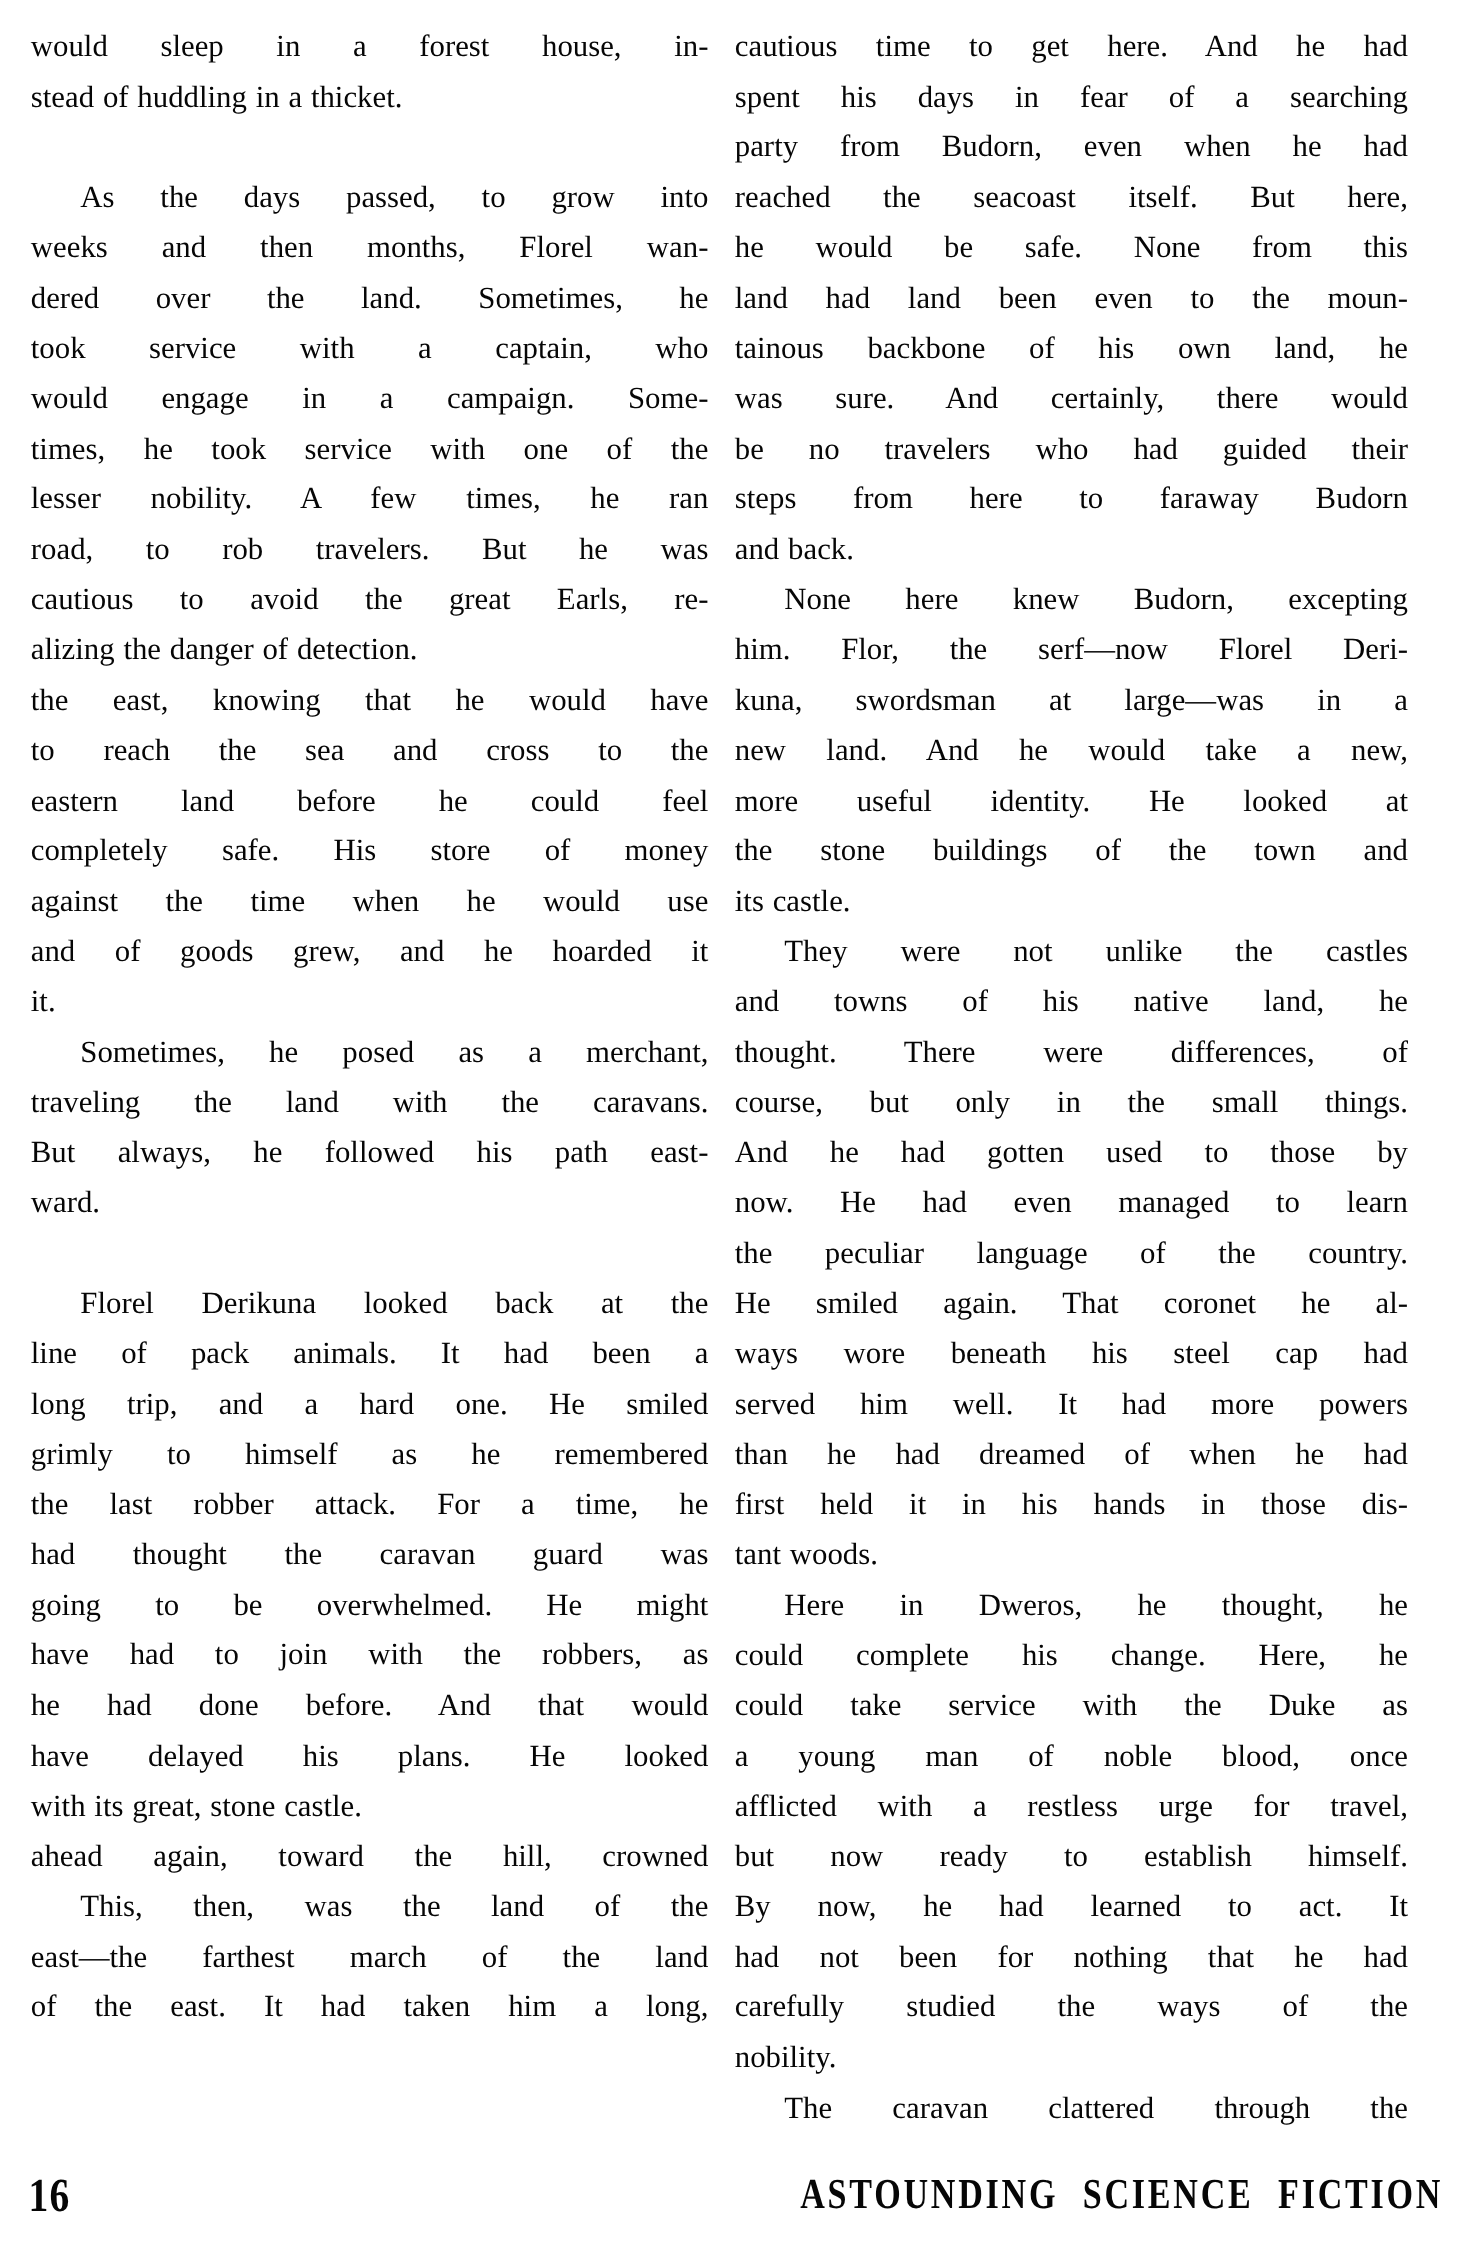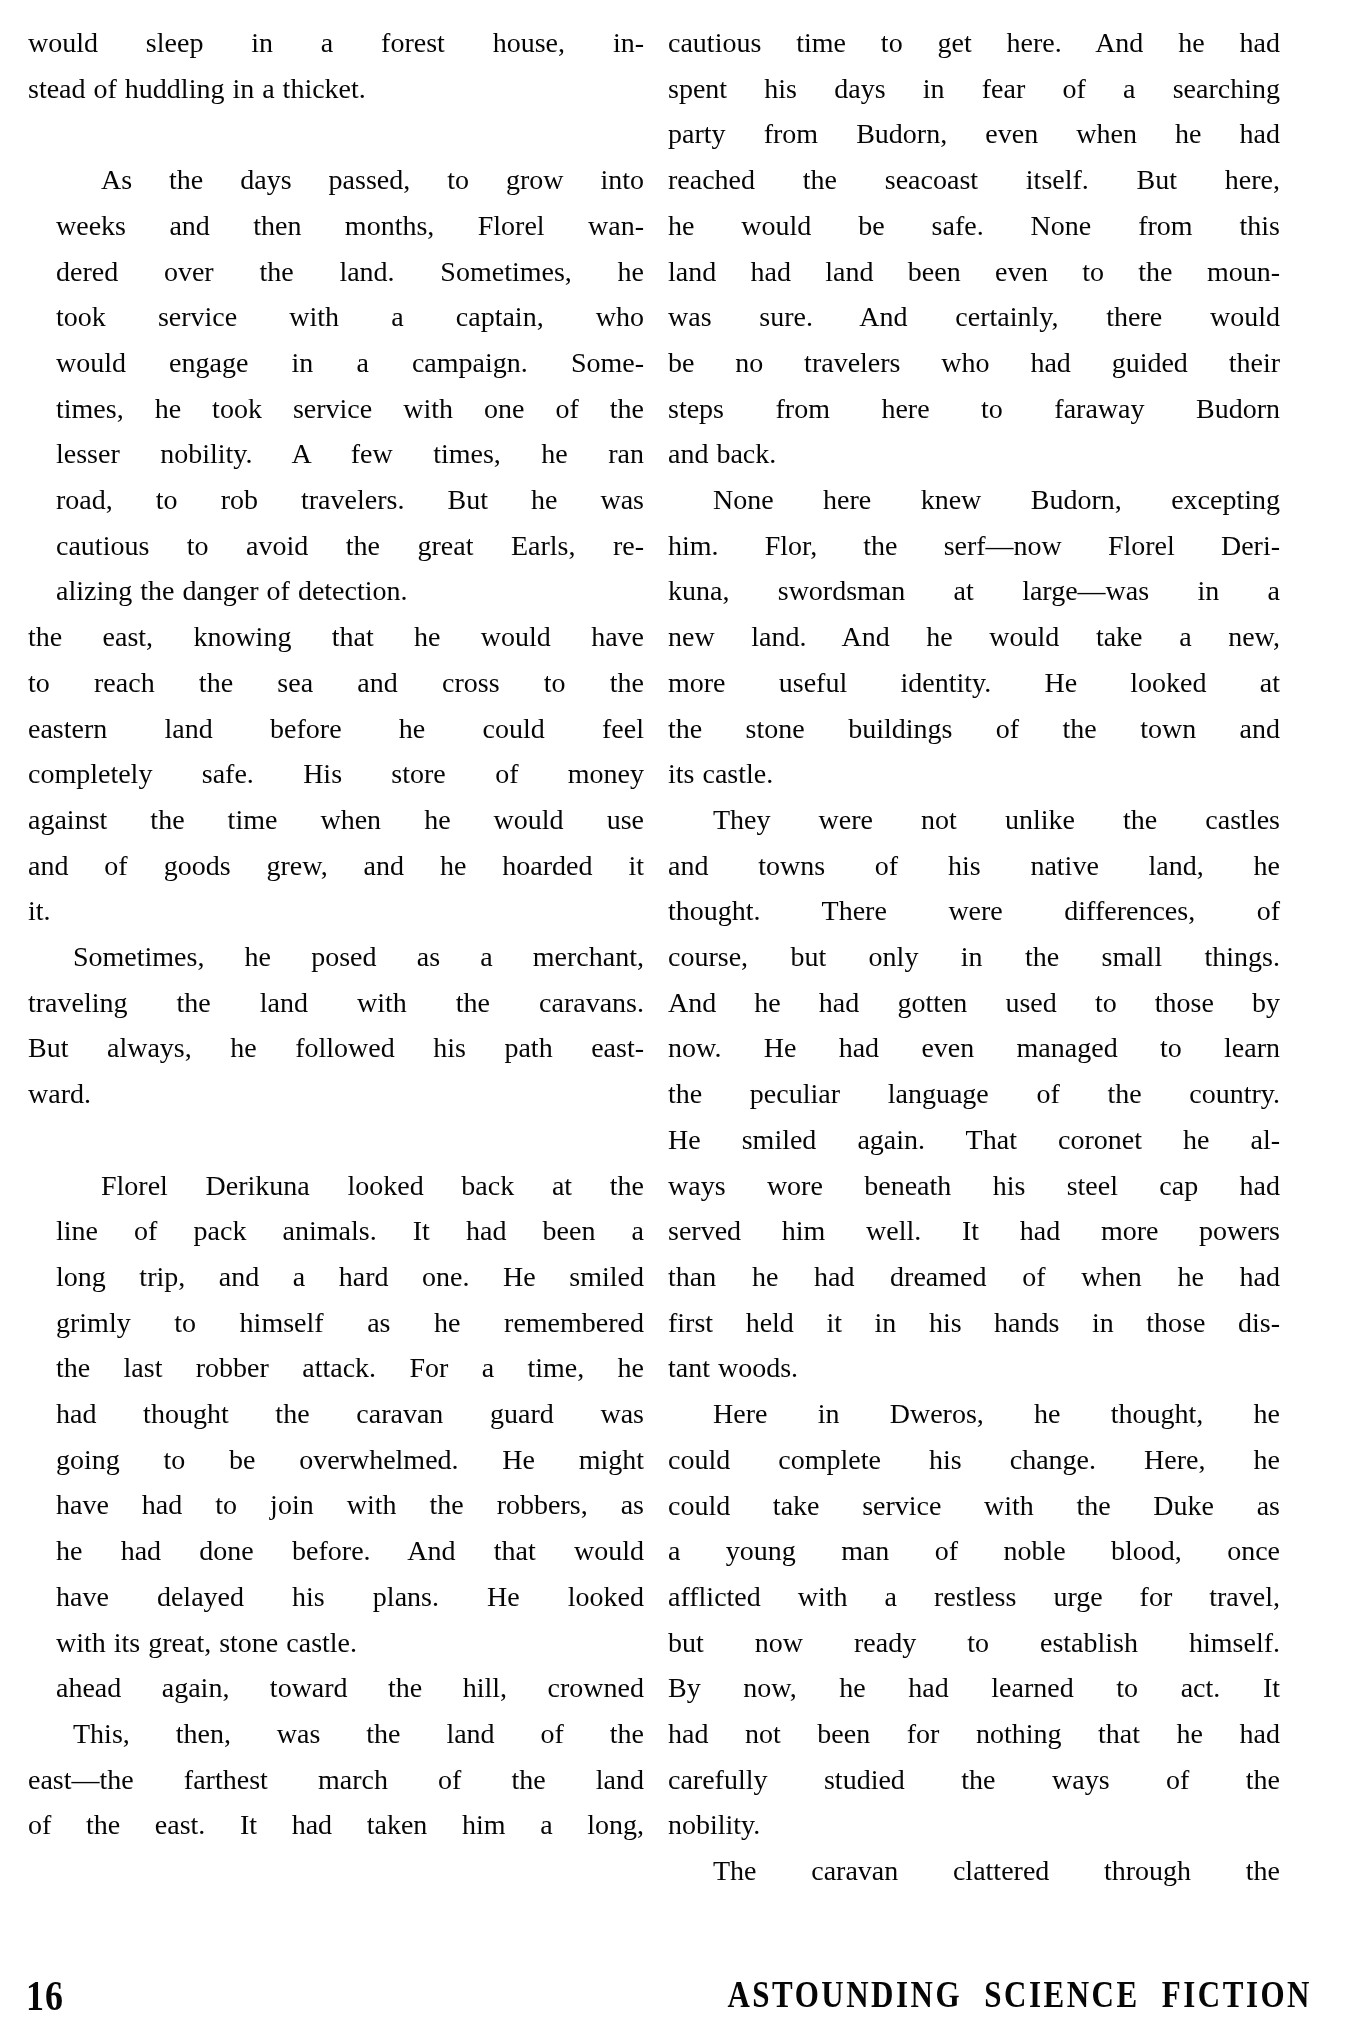--- a/index.html
+++ b/index.html
@@ -20,21 +20,21 @@
     position: absolute;
     top: 20px;
     font-size: 28px;
     line-height: 45.7px;
     text-rendering: optimizeLegibility;
   }
   .column-left  { left: 28px;  width: 616px; }
   .column-right { left: 668px; width: 612px; }
 
   .para { margin: 0; }
-  .para.space-before { margin-top: 45.7px; margin-left: 28px; }
+  .para.space-before { margin-top: 45.7px; }
 
   .line {
     text-align: justify;
     text-align-last: justify;
     word-spacing: 1px;
   }
   .line.last { text-align-last: left; }
   .line.indent { padding-left: 45px; }
 
   .footer-page-number {
@@ -117,20 +117,21 @@
       </div>
     </div>
   <div class="column column-right" id="col-right">
       <div class="para">
         <div class="line">cautious time to get here. And he had</div>
         <div class="line">spent his days in fear of a searching</div>
         <div class="line">party from Budorn, even when he had</div>
         <div class="line">reached the seacoast itself. But here,</div>
         <div class="line">he would be safe. None from this</div>
         <div class="line">land had land been even to the moun-</div>
+        <div class="line">tainous backbone of his own land, he</div>
         <div class="line">was sure. And certainly, there would</div>
         <div class="line">be no travelers who had guided their</div>
         <div class="line">steps from here to faraway Budorn</div>
         <div class="line last">and back.</div>
       </div>
       <div class="para">
         <div class="line indent">None here knew Budorn, excepting</div>
         <div class="line">him. Flor, the serf—now Florel Deri-</div>
         <div class="line">kuna, swordsman at large—was in a</div>
         <div class="line">new land. And he would take a new,</div>

